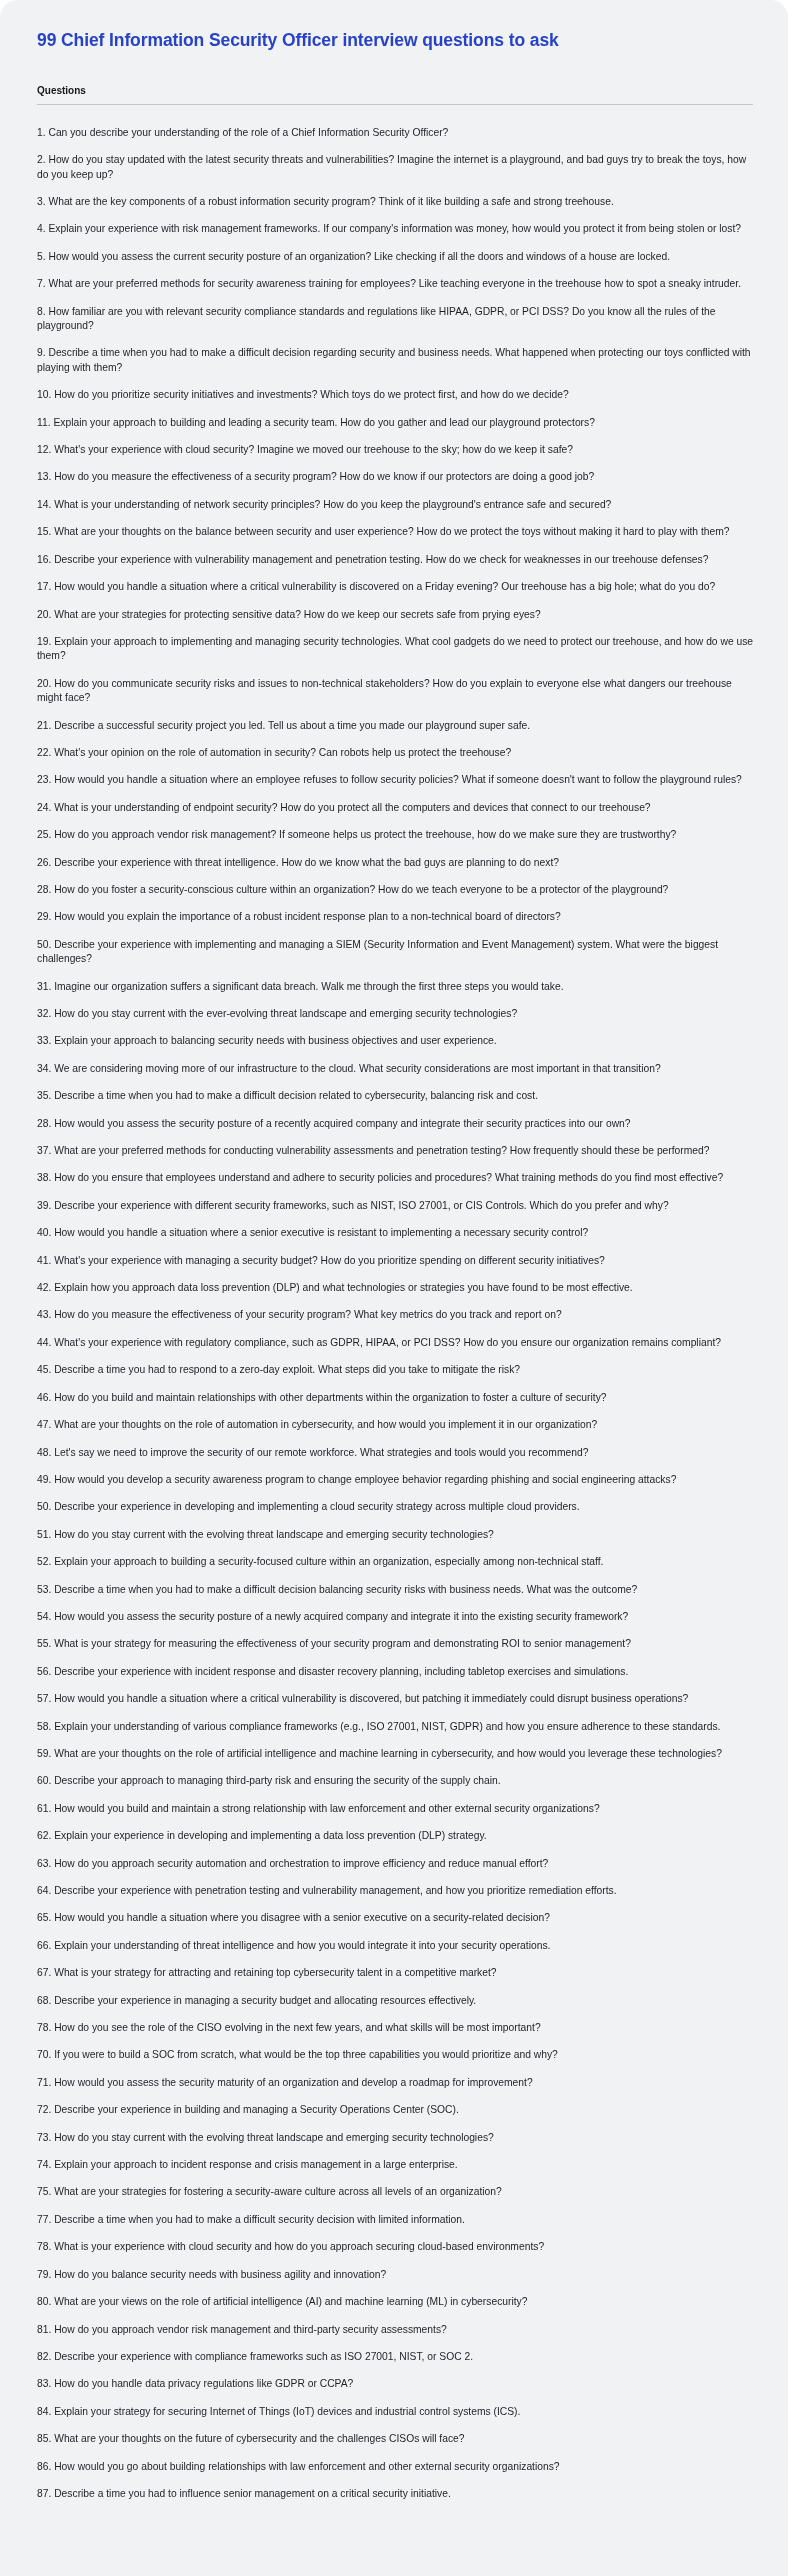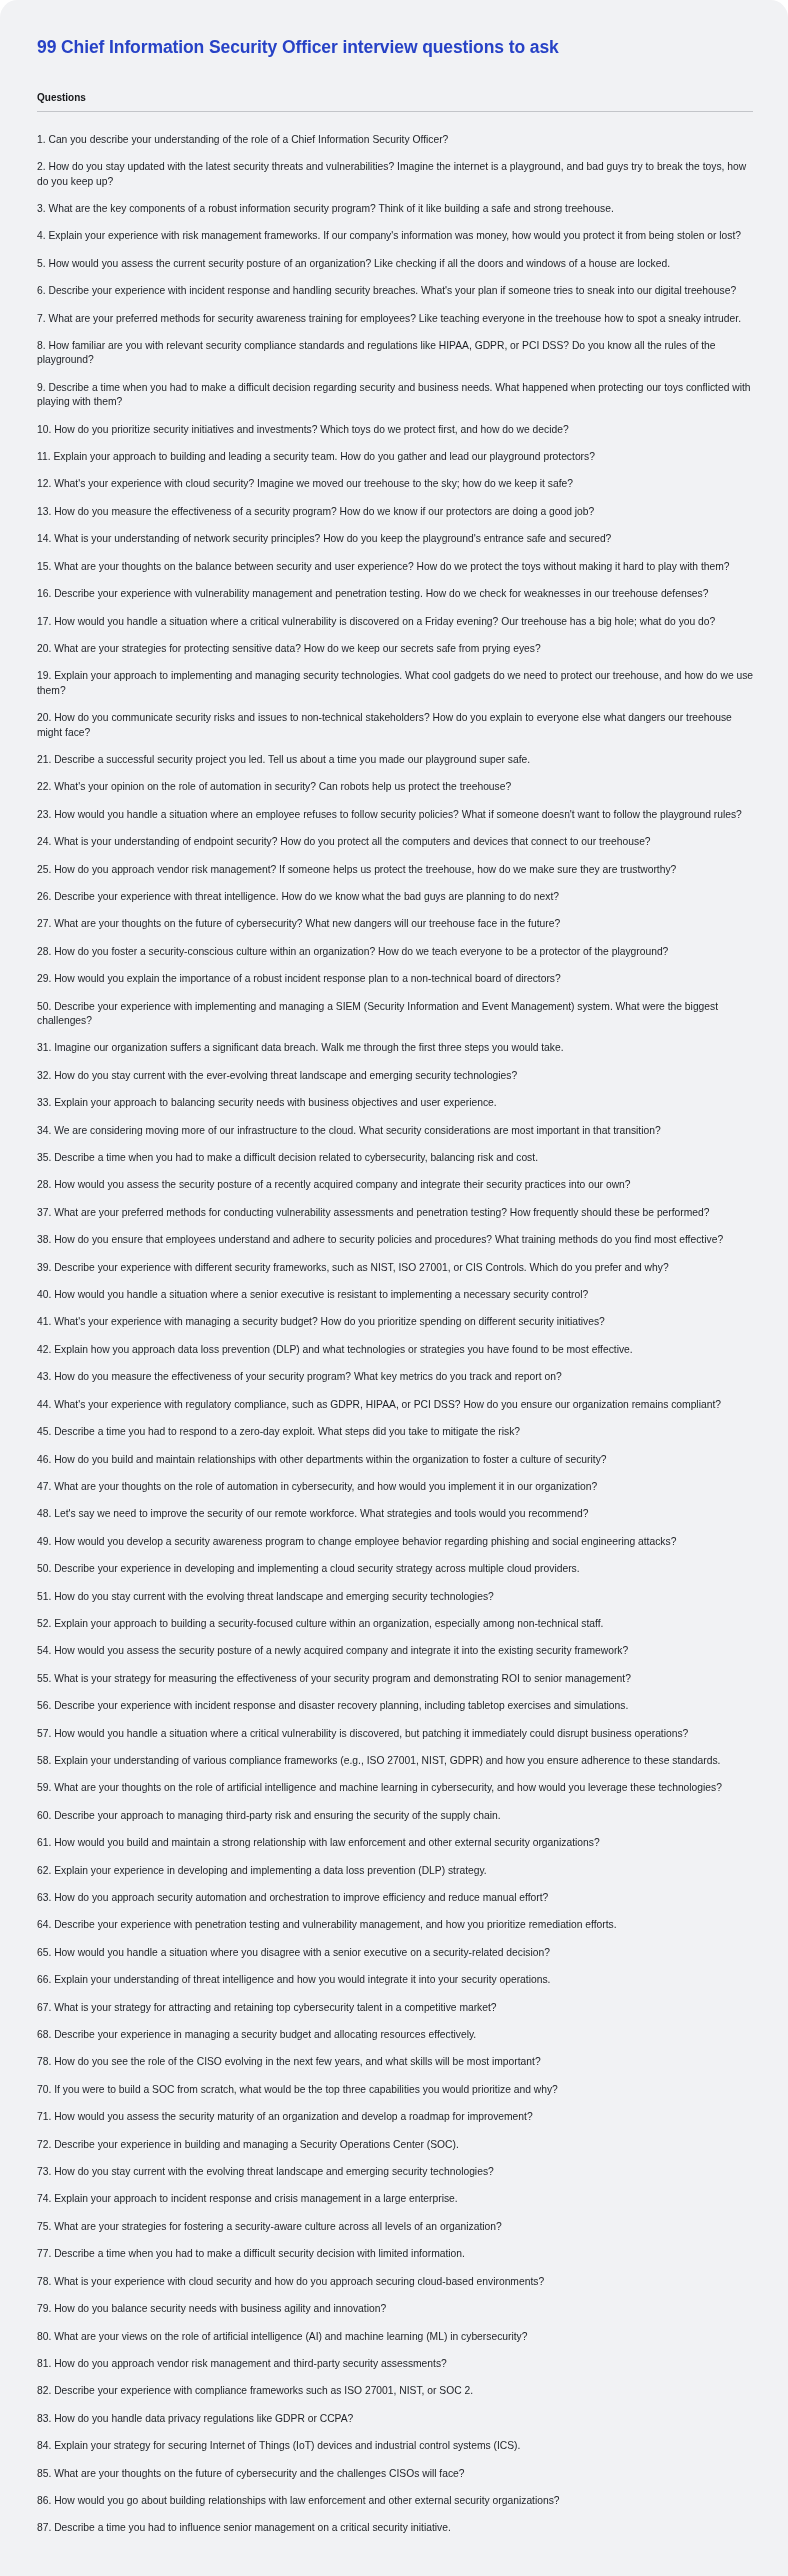--- a/index.html
+++ b/index.html
@@ -10,21 +10,21 @@
   }
   .card {
     box-sizing: border-box;
     width: 788px;
     min-height: 3761px;
     background: #f1f2f4;
     border-radius: 17.5px;
     padding: 30px 30px 41px 37px;
   }
   .page-title {
-    margin: 7px 0 0 0;
+    margin: 0 0 0 0;
     font-size: 17.5px;
     line-height: 1.2;
     font-weight: 700;
     letter-spacing: -0.1px;
     color: #2742c6;
   }
   .section-heading {
     margin: 34px 0 0 0;
     font-size: 10px;
     font-weight: 700;
@@ -55,42 +55,40 @@
 
   <h2 class="section-heading">Questions</h2>
   <hr class="divider">
 
   <div class="questions">
       <div class="q">1. Can you describe your understanding of the role of a Chief Information Security Officer?</div>
       <div class="q">2. How do you stay updated with the latest security threats and vulnerabilities? Imagine the internet is a playground, and bad guys try to break the toys, how do you keep up?</div>
       <div class="q">3. What are the key components of a robust information security program? Think of it like building a safe and strong treehouse.</div>
       <div class="q">4. Explain your experience with risk management frameworks. If our company's information was money, how would you protect it from being stolen or lost?</div>
       <div class="q">5. How would you assess the current security posture of an organization? Like checking if all the doors and windows of a house are locked.</div>
-      <div class="q">6. Describe your experience with incident response and handling security breaches. What's your plan if someone tries to sneak into our digital treehouse?</div>
       <div class="q">7. What are your preferred methods for security awareness training for employees? Like teaching everyone in the treehouse how to spot a sneaky intruder.</div>
       <div class="q">8. How familiar are you with relevant security compliance standards and regulations like HIPAA, GDPR, or PCI DSS? Do you know all the rules of the playground?</div>
       <div class="q">9. Describe a time when you had to make a difficult decision regarding security and business needs. What happened when protecting our toys conflicted with playing with them?</div>
       <div class="q">10. How do you prioritize security initiatives and investments? Which toys do we protect first, and how do we decide?</div>
       <div class="q">11. Explain your approach to building and leading a security team. How do you gather and lead our playground protectors?</div>
       <div class="q">12. What's your experience with cloud security? Imagine we moved our treehouse to the sky; how do we keep it safe?</div>
       <div class="q">13. How do you measure the effectiveness of a security program? How do we know if our protectors are doing a good job?</div>
       <div class="q">14. What is your understanding of network security principles? How do you keep the playground's entrance safe and secured?</div>
       <div class="q">15. What are your thoughts on the balance between security and user experience? How do we protect the toys without making it hard to play with them?</div>
       <div class="q">16. Describe your experience with vulnerability management and penetration testing. How do we check for weaknesses in our treehouse defenses?</div>
       <div class="q">17. How would you handle a situation where a critical vulnerability is discovered on a Friday evening? Our treehouse has a big hole; what do you do?</div>
       <div class="q">20. What are your strategies for protecting sensitive data? How do we keep our secrets safe from prying eyes?</div>
       <div class="q">19. Explain your approach to implementing and managing security technologies. What cool gadgets do we need to protect our treehouse, and how do we use them?</div>
       <div class="q">20. How do you communicate security risks and issues to non-technical stakeholders? How do you explain to everyone else what dangers our treehouse might face?</div>
       <div class="q">21. Describe a successful security project you led. Tell us about a time you made our playground super safe.</div>
       <div class="q">22. What's your opinion on the role of automation in security? Can robots help us protect the treehouse?</div>
       <div class="q">23. How would you handle a situation where an employee refuses to follow security policies? What if someone doesn't want to follow the playground rules?</div>
       <div class="q">24. What is your understanding of endpoint security? How do you protect all the computers and devices that connect to our treehouse?</div>
       <div class="q">25. How do you approach vendor risk management? If someone helps us protect the treehouse, how do we make sure they are trustworthy?</div>
       <div class="q">26. Describe your experience with threat intelligence. How do we know what the bad guys are planning to do next?</div>
-      <div class="q">27. What are your thoughts on the future of cybersecurity? What new dangers will our treehouse face in the future?</div>
       <div class="q">28. How do you foster a security-conscious culture within an organization? How do we teach everyone to be a protector of the playground?</div>
       <div class="q">29. How would you explain the importance of a robust incident response plan to a non-technical board of directors?</div>
       <div class="q">50. Describe your experience with implementing and managing a SIEM (Security Information and Event Management) system. What were the biggest challenges?</div>
       <div class="q">31. Imagine our organization suffers a significant data breach. Walk me through the first three steps you would take.</div>
       <div class="q">32. How do you stay current with the ever-evolving threat landscape and emerging security technologies?</div>
       <div class="q">33. Explain your approach to balancing security needs with business objectives and user experience.</div>
       <div class="q">34. We are considering moving more of our infrastructure to the cloud. What security considerations are most important in that transition?</div>
       <div class="q">35. Describe a time when you had to make a difficult decision related to cybersecurity, balancing risk and cost.</div>
       <div class="q">28. How would you assess the security posture of a recently acquired company and integrate their security practices into our own?</div>
       <div class="q">37. What are your preferred methods for conducting vulnerability assessments and penetration testing? How frequently should these be performed?</div>
@@ -102,20 +100,21 @@
       <div class="q">43. How do you measure the effectiveness of your security program? What key metrics do you track and report on?</div>
       <div class="q">44. What's your experience with regulatory compliance, such as GDPR, HIPAA, or PCI DSS? How do you ensure our organization remains compliant?</div>
       <div class="q">45. Describe a time you had to respond to a zero-day exploit. What steps did you take to mitigate the risk?</div>
       <div class="q">46. How do you build and maintain relationships with other departments within the organization to foster a culture of security?</div>
       <div class="q">47. What are your thoughts on the role of automation in cybersecurity, and how would you implement it in our organization?</div>
       <div class="q">48. Let's say we need to improve the security of our remote workforce. What strategies and tools would you recommend?</div>
       <div class="q">49. How would you develop a security awareness program to change employee behavior regarding phishing and social engineering attacks?</div>
       <div class="q">50. Describe your experience in developing and implementing a cloud security strategy across multiple cloud providers.</div>
       <div class="q">51. How do you stay current with the evolving threat landscape and emerging security technologies?</div>
       <div class="q">52. Explain your approach to building a security-focused culture within an organization, especially among non-technical staff.</div>
+      <div class="q">53. Describe a time when you had to make a difficult decision balancing security risks with business needs. What was the outcome?</div>
       <div class="q">54. How would you assess the security posture of a newly acquired company and integrate it into the existing security framework?</div>
       <div class="q">55. What is your strategy for measuring the effectiveness of your security program and demonstrating ROI to senior management?</div>
       <div class="q">56. Describe your experience with incident response and disaster recovery planning, including tabletop exercises and simulations.</div>
       <div class="q">57. How would you handle a situation where a critical vulnerability is discovered, but patching it immediately could disrupt business operations?</div>
       <div class="q">58. Explain your understanding of various compliance frameworks (e.g., ISO 27001, NIST, GDPR) and how you ensure adherence to these standards.</div>
       <div class="q">59. What are your thoughts on the role of artificial intelligence and machine learning in cybersecurity, and how would you leverage these technologies?</div>
       <div class="q">60. Describe your approach to managing third-party risk and ensuring the security of the supply chain.</div>
       <div class="q">61. How would you build and maintain a strong relationship with law enforcement and other external security organizations?</div>
       <div class="q">62. Explain your experience in developing and implementing a data loss prevention (DLP) strategy.</div>
       <div class="q">63. How do you approach security automation and orchestration to improve efficiency and reduce manual effort?</div>

